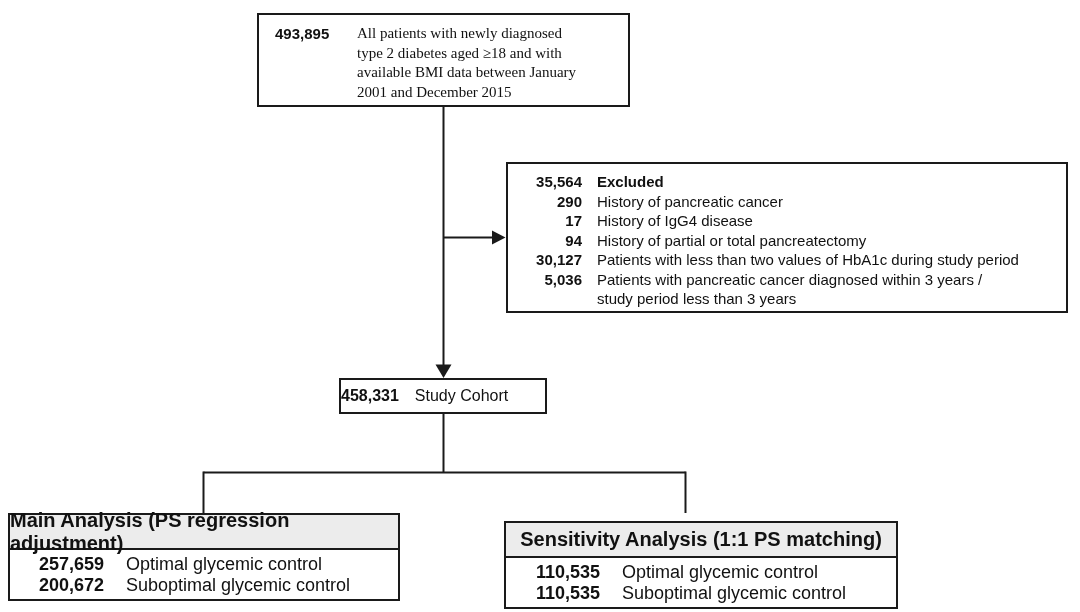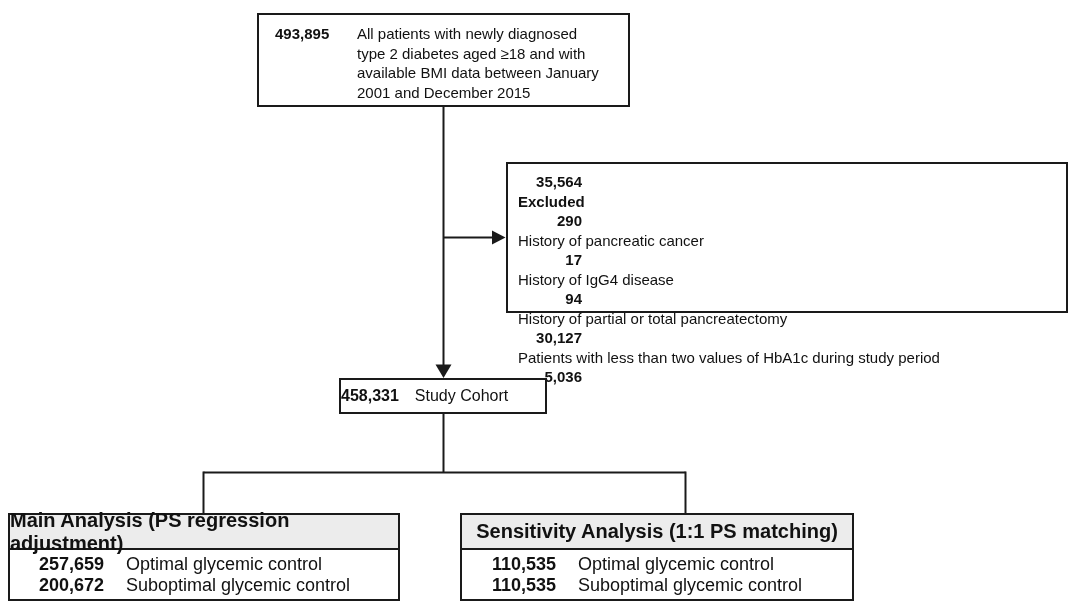--- a/index.html
+++ b/index.html
@@ -15,40 +15,40 @@
     border: 2px solid #1a1a1a; background: #ffffff; z-index: 1;
     font-size: 15px;
   }
   .bold { font-weight: bold; }
   .pre { white-space: pre-line; }
 
   
   .top-box { left: 257px; top: 13px; width: 373px; height: 94px;
     display: flex; padding: 9px 8px 6px 16px; line-height: 19.5px; }
   .top-box .num { flex: none; width: 56px; text-align: left; }
-  .top-box .lbl { margin-left: 26px; }
+  .top-box .lbl { margin-left: 26px; font-family: Liberation Serif, serif; }
 
   
   .excluded-box { left: 506px; top: 162px; width: 562px; height: 151px;
     padding: 8px 12px 8px 10px; line-height: 19.5px; }
-  .ex-row { display: flex; flex-direction: column; }
+  .ex-row { display: flex; }
   .ex-row .num { flex: none; width: 64px; text-align: right; }
-  .ex-row .lbl { white-space: pre-line; }
+  .ex-row .lbl { margin-left: 15px; white-space: pre-line; }
 
   
   .cohort-box { left: 339px; top: 378px; width: 208px; height: 36px;
     border-width: 2.5px;
     display: flex; align-items: center; 
     font-size: 16px; }
   .cohort-box .lbl { margin-left: 16px; }
 
   
   .analysis-box { top: 513px; height: 88px; padding: 0; }
   .analysis-main { left: 8px;  width: 392px; }
-  .analysis-sens { left: 460px; width: 394px; }
+  .analysis-sens { left: 504px; width: 394px; margin-top: 8px; }
   .an-header { height: 33px; background: #ececec; border-bottom: 2px solid #1a1a1a;
     display: flex; align-items: center; justify-content: center;
     font-weight: bold; font-size: 20px; }
   .an-body { padding: 4px 12px 5px 20px; }
   .an-row { display: flex; line-height: 21px; font-size: 18px; }
   .an-row .num { flex: none; width: 74px; text-align: right; }
   .an-row .lbl { margin-left: 22px; text-align: right; }
 </style>
 </head>
 <body>
@@ -93,20 +93,22 @@
   <div class="ex-row">
     <span class="num bold">94</span>
     <span class="lbl">History of partial or total pancreatectomy</span>
   </div>
   <div class="ex-row">
     <span class="num bold">30,127</span>
     <span class="lbl">Patients with less than two values of HbA1c during study period</span>
   </div>
   <div class="ex-row">
     <span class="num bold">5,036</span>
+    <span class="lbl">Patients with pancreatic cancer diagnosed within 3 years /
+study period less than 3 years</span>
   </div>
 </div>
 
 <div class="box cohort-box">
   <span class="num bold">458,331</span>
   <span class="lbl">Study Cohort</span>
 </div>
 
 <div class="box analysis-box analysis-main">
   <div class="an-header">Main Analysis (PS regression adjustment)</div>

